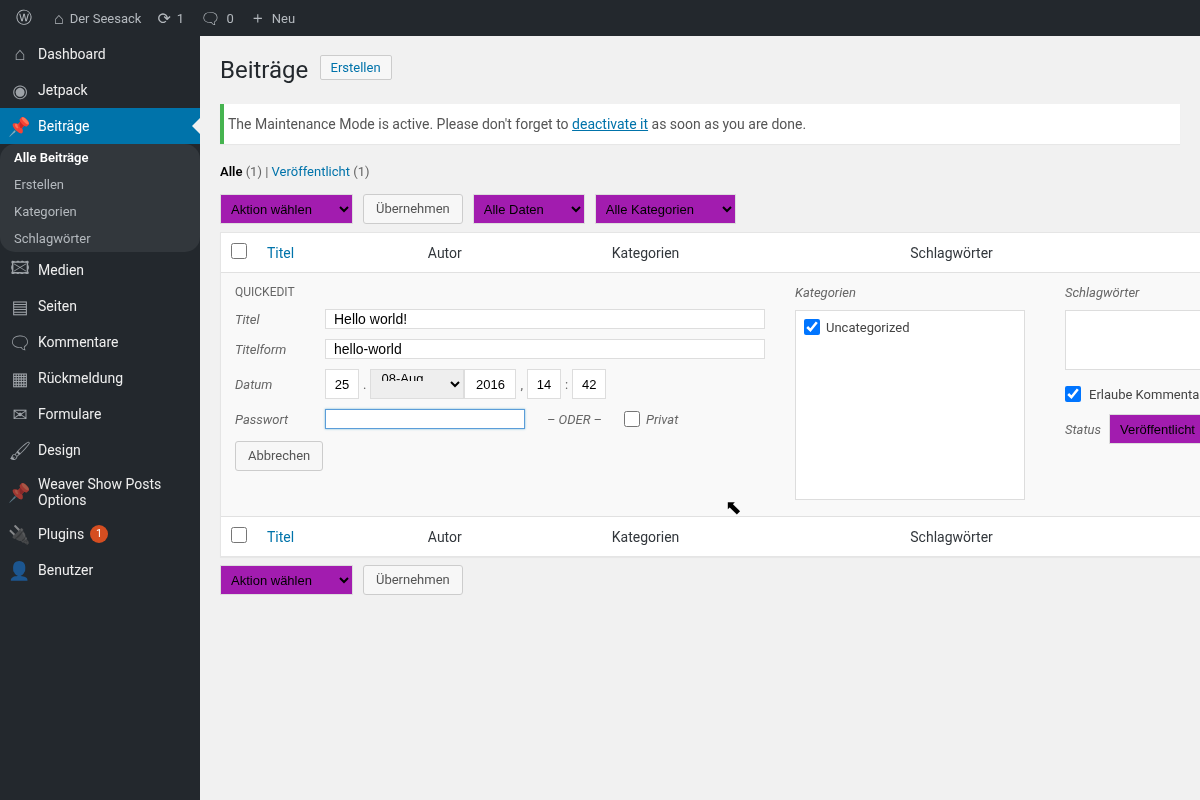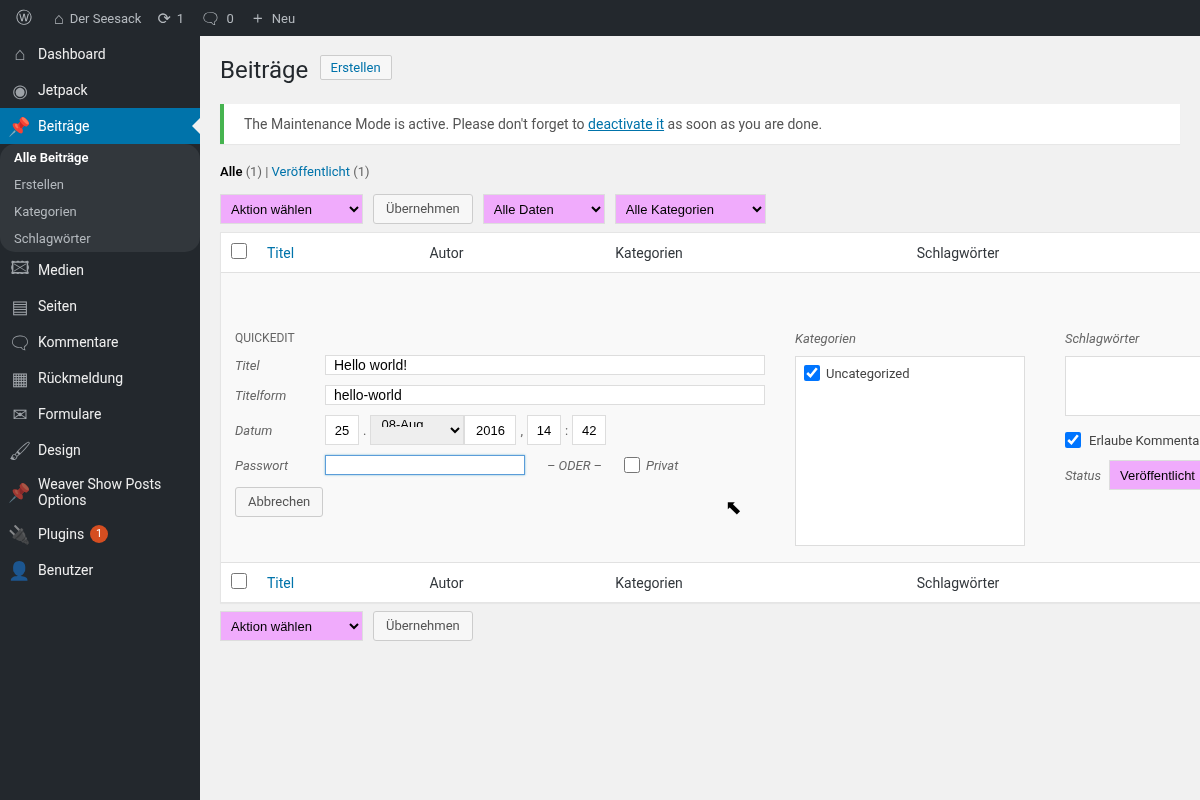--- a/index.html
+++ b/index.html
@@ -14,37 +14,37 @@
 .sidebar .menu-item.current::after { content: ""; position: absolute; right: 0; top: 50%; margin-top: -8px; border: 8px solid transparent; border-right-color: #f1f1f1; }
 .sidebar .menu-icon { width: 20px; height: 20px; margin-right: 8px; font-size: 18px; display: inline-flex; align-items: center; justify-content: center; color: rgba(240,245,250,0.6); }
 .sidebar .menu-item.current .menu-icon { color: #fff; }
 .sidebar .submenu { background: #32373c; border-radius: 15px; }
 .sidebar .submenu .sub-item { padding: 6px 12px 6px 14px; font-size: 13px; color: #b4b9be; cursor: pointer; }
 .sidebar .submenu .sub-item.current { color: #fff; font-weight: 600; }
 .sidebar .badge { display: inline-block; min-width: 18px; height: 18px; border-radius: 9px; background: #d54e21; color: #fff; font-size: 11px; line-height: 18px; text-align: center; margin-left: 6px; padding: 0 4px; }
 .content { flex: 1; padding: 10px 20px 40px 20px; overflow: auto; }
 h1.page-title { font-size: 24px; font-weight: 400; color: #23282d; display: inline-block; margin-right: 8px; padding: 10px 0; }
 .title-action { display: inline-block; padding: 4px 10px; border: 1px solid #ccc; background: #f7f7f7; color: #0073aa; font-size: 13px; border-radius: 2px; cursor: pointer; vertical-align: 6px; }
-.notice { border-left: 4px solid #46b450; background: #fff; padding: 12px 20px; margin: 10px 0 20px 0; box-shadow: 0 1px 1px rgba(0,0,0,0.04); font-size: 14px; color: #555; }
+.notice { border-left: 4px solid #46b450; background: #fff; padding: 12px 4px; margin: 10px 0 20px 0; box-shadow: 0 1px 1px rgba(0,0,0,0.04); font-size: 14px; color: #555; }
 .notice a { color: #0073aa; text-decoration: underline; }
 .subsubsub { margin: 15px 0; font-size: 13px; color: #666; }
 .subsubsub a { color: #0073aa; text-decoration: none; }
 .subsubsub .current-filter { color: #000; font-weight: 600; }
 .subsubsub .count { color: #666; }
 .tablenav { display: flex; gap: 10px; align-items: center; margin: 8px 0; }
-select { height: 30px; border: 1px solid #ddd; background: #f0abfc; font-size: 13px; padding: 0 34px 0 6px; }
+select { height: 30px; border: 1px solid #ddd; background: #a21caf; font-size: 13px; padding: 0 24px 0 6px; }
 .button { display: inline-block; height: 30px; line-height: 28px; padding: 0 12px; border: 1px solid #ccc; background: #f7f7f7; font-size: 13px; color: #555; border-radius: 3px; cursor: pointer; }
 table.wp-list { width: 100%; border-spacing: 0; background: #fff; border: 1px solid #e5e5e5; box-shadow: 0 1px 1px rgba(0,0,0,0.04); }
 table.wp-list th { text-align: left; padding: 10px 10px; font-weight: 400; font-size: 14px; color: #32373c; border-bottom: 1px solid #e1e1e1; background: #fff; }
 table.wp-list th a { color: #0073aa; }
 table.wp-list th.check { width: 32px; }
 table.wp-list tfoot th { border-top: 1px solid #e1e1e1; border-bottom: none; }
 .quickedit-row td { padding: 12px 14px 16px 14px; background: #f9f9f9; vertical-align: top; }
 .qe-heading { font-size: 12px; text-transform: uppercase; color: #666; margin-bottom: 10px; }
-.qe-col { display: inline-block; vertical-align: top; margin-top: 46px; }
+.qe-col { display: inline-block; vertical-align: top; }
 .qe-col.left { width: 540px; padding-right: 10px; }
 .qe-col.mid { width: 250px; }
 .qe-col.right { width: auto; }
 .qe-field { display: flex; align-items: center; margin-bottom: 10px; }
 .qe-label { width: 90px; font-style: italic; color: #666; font-size: 13px; }
 .qe-input { flex: 1; height: 20px; border: 1px solid #ddd; padding: 0 8px; font-size: 14px; background: #fff; }
 .qe-input.focused { border: 1px solid #5b9dd9; box-shadow: 0 0 2px rgba(30,140,190,0.6); }
 .qe-date-row input { height: 30px; border: 1px solid #ddd; text-align: center; background: #fff; font-size: 13px; }
 .qe-date-row .day { width: 34px; }
 .qe-date-row .month { height: 30px; border: 1px solid #ddd; background: #eee; padding: 0 24px 17px 6px; font-size: 13px; }

